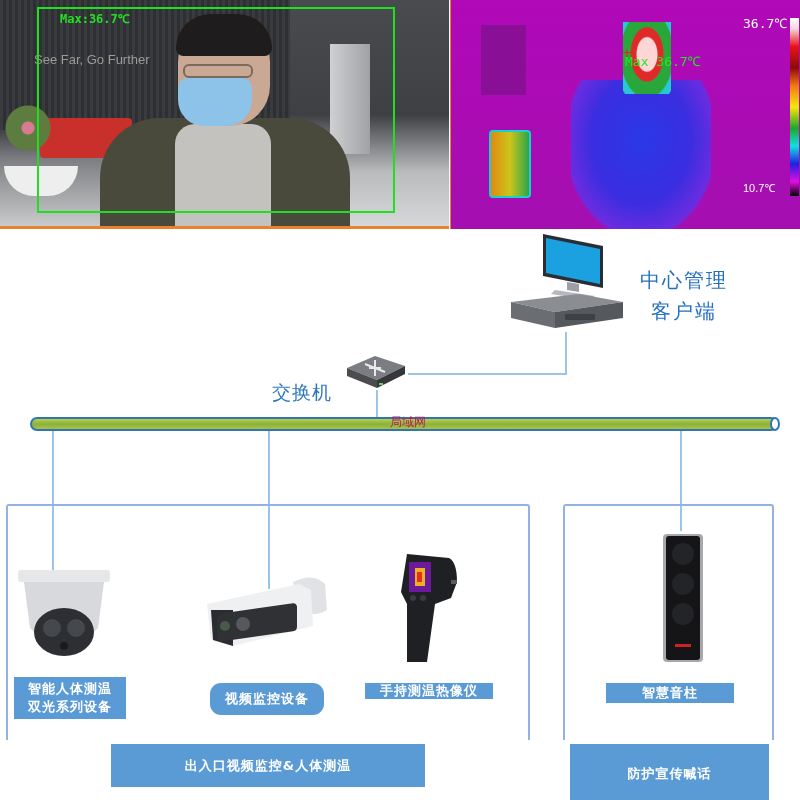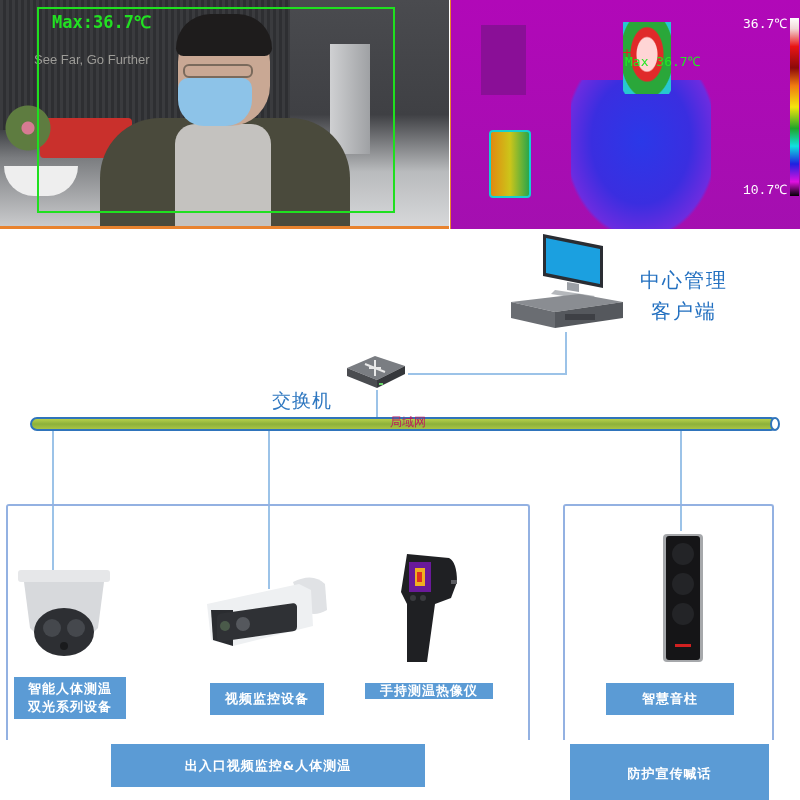--- a/index.html
+++ b/index.html
@@ -20,47 +20,47 @@
   .plants { left:0; top:100px; width:70px; height:70px; background:radial-gradient(circle at 40% 40%,#d67b92 0 6px,#5e7c40 7px 22px,transparent 23px); }
   .wall-text-cn { left:8px; top:14px; color:#b8b6ae; font-size:26px; font-family:"DejaVu Serif",serif; letter-spacing:6px; font-style:italic; opacity:.85; }
   .wall-text-en { left:34px; top:52px; color:#9c9b97; font-size:13px; font-family:"Liberation Sans",sans-serif; }
   .person-body { left:100px; top:118px; width:250px; height:111px; background:#4a4a3c; border-radius:60px 60px 0 0; }
   .person-shirt { left:175px; top:124px; width:96px; height:105px; background:#c4c2bf; border-radius:20px 20px 0 0; }
   .person-head { left:178px; top:18px; width:92px; height:108px; background:#c9a894; border-radius:44px 44px 40px 40px; }
   .person-hair { left:176px; top:14px; width:96px; height:42px; background:#1e1c1c; border-radius:46px 46px 10px 10px; }
   .person-mask { left:178px; top:78px; width:74px; height:48px; background:#8dc3e8; border-radius:10px 10px 26px 26px; }
   .person-glasses { left:183px; top:64px; width:70px; height:14px; border:2px solid #7a6a5c; border-radius:6px; box-sizing:border-box; }
   .detect-box { left:37px; top:7px; width:358px; height:206px; border:2px solid #1fe01f; box-sizing:border-box; }
-  .detect-label { left:52px; top:10px; color:#22e022; font-size:17px; font-weight:bold; font-family:"DejaVu Sans Mono",monospace; }
+  .detect-label { left:60px; top:10px; color:#22e022; font-size:12px; font-weight:bold; font-family:"DejaVu Sans Mono",monospace; }
 
   .thermal-panel { left:450px; top:0; width:350px; height:229px; overflow:hidden;
     background:linear-gradient(180deg,#b108b8 0%,#a40fb0 100%); border-left:1px solid #e8822e; box-sizing:border-box; }
   .th-dark { left:30px; top:25px; width:45px; height:70px; background:#8a0f97; }
   .th-body { left:120px; top:80px; width:140px; height:150px; background:radial-gradient(ellipse at 50% 40%,#2b38e8 0,#3a2ee0 50%,#6c2ce0 75%,transparent 78%); }
   .th-head { left:172px; top:22px; width:48px; height:72px; background:radial-gradient(ellipse at 50% 45%,#ffd5d5 0 10px,#e02a2a 11px 16px,#2aa73a 17px 26px,#27c8d0 27px 32px,transparent 33px); }
   .th-heater { left:38px; top:130px; width:42px; height:68px; border-radius:4px; background:linear-gradient(90deg,#e08a10,#ccc51a 50%,#2aa64a); border:2px solid #17d0d0; box-sizing:border-box; }
   .th-max-label { left:174px; top:52px; color:#24e824; font-size:13px; font-family:"DejaVu Sans Mono",monospace; }
   .th-max-cross { left:171px; top:46px; color:#e82020; font-size:12px; }
   .scale-bar { left:339px; top:18px; width:9px; height:178px;
     background:linear-gradient(180deg,#ffffff 0%,#f2d8d8 6%,#e81515 16%,#8c0a0a 28%,#f07a10 38%,#f5e60c 50%,#21a52a 62%,#10e0e0 72%,#2020e0 82%,#e010e0 92%,#000000 100%); }
   .scale-max { left:292px; top:14px; color:#ffffff; font-size:13px; font-family:"DejaVu Sans Mono",monospace; }
-  .scale-min { left:292px; top:180px; color:#ffffff; font-size:13px; font-family:Liberation Mono, monospace; }
+  .scale-min { left:292px; top:180px; color:#ffffff; font-size:11px; font-family:Liberation Sans, sans-serif; }
 
   
   .line { background:#9cc3e8; position:absolute; }
   .box-outline { position:absolute; border:2px solid #93b1e2; border-bottom:none; border-radius:3px 3px 0 0; box-sizing:border-box; }
 
   .lan-bus { left:30px; top:417px; width:748px; height:14px; border-radius:7px;
     background:linear-gradient(180deg,#b6d04a 0%,#8db13a 50%,#a8c343 100%);
     border:2px solid #2f74bb; box-sizing:border-box; }
   .lan-end { left:770px; top:417px; width:10px; height:14px; border-radius:50%; background:#ffffff; border:2px solid #2f74bb; box-sizing:border-box; }
   .lan-label { left:390px; top:414px; color:#be185d; font-size:12px; }
 
   .switch-icon { left:345px; top:354px; width:62px; height:36px; }
-  .switch-label { left:272px; top:388px; color:#2e77c0; font-size:19px; letter-spacing:1px; }
+  .switch-label { left:272px; top:380px; color:#2e77c0; font-size:19px; letter-spacing:1px; }
 
   .client-icon { left:505px; top:232px; width:120px; height:98px; }
   .client-label { left:640px; top:265px; color:#2370c0; font-size:20px; line-height:31px; letter-spacing:2px; text-align:center; }
 
   .device-label { position:absolute; background:#5b9bd5; color:#ffffff; font-size:13px; font-weight:bold; text-align:center; display:flex; align-items:center; justify-content:center; letter-spacing:1px; line-height:18px; }
   .group-label { position:absolute; background:#5b9bd5; color:#ffffff; font-size:13px; font-weight:bold; display:flex; align-items:center; justify-content:center; letter-spacing:1px; }
 </style>
 </head>
 <body>
 
@@ -148,37 +148,37 @@
 </div>
 
 <svg class="abs" style="left:203px; top:570px; width:130px; height:82px;" viewBox="0 0 130 82">
   <path d="M90 12 Q110 2 122 14 L124 40 Q110 48 100 40 Z" fill="#e0e2e5"></path>
   <path d="M4 34 L96 14 L108 20 L110 56 L30 76 L8 70 Z" fill="#eef0f2"></path>
   <path d="M8 40 L30 40 L30 76 L10 70 Z" fill="#2a2c30"></path>
   <rect x="14" y="46" width="80" height="28" rx="4" fill="#2f3135" transform="skewY(-8)"></rect>
   <circle cx="22" cy="56" r="5" fill="#4a5a4a"></circle>
   <circle cx="40" cy="54" r="7" fill="#55585d"></circle>
 </svg>
-<div class="device-label" style="left:210px; top:683px; width:114px; height:32px;">视频监控设备</div>
+<div class="device-label" style="left:210px; top:683px; width:114px; height:32px;border-radius:11px;">视频监控设备</div>
 
 <svg class="abs" style="left:393px; top:552px; width:70px; height:114px;" viewBox="0 0 70 114">
   <path d="M14 2 L56 6 Q64 10 64 30 L58 46 L42 52 L34 110 L14 110 L14 52 L8 40 Z" fill="#1f2023"></path>
   <rect x="16" y="10" width="22" height="30" fill="#6a1a9a"></rect>
   <rect x="22" y="16" width="10" height="18" fill="#f0b020"></rect>
   <rect x="24" y="20" width="5" height="10" fill="#e03020"></rect>
   <circle cx="20" cy="46" r="3" fill="#3a3b3f"></circle>
   <circle cx="30" cy="46" r="3" fill="#3a3b3f"></circle>
   <rect x="58" y="28" width="6" height="4" fill="#5a5b60"></rect>
 </svg>
 <div class="device-label" style="left:365px; top:683px; width:128px; height:16px;">手持测温热像仪</div>
 
 <svg class="abs" style="left:661px; top:532px; width:44px; height:132px;" viewBox="0 0 44 132">
   <rect x="2" y="2" width="40" height="128" rx="4" fill="#a6a8ab"></rect>
   <rect x="5" y="4" width="34" height="124" rx="3" fill="#151517"></rect>
   <circle cx="22" cy="22" r="11" fill="#232427"></circle>
   <circle cx="22" cy="52" r="11" fill="#232427"></circle>
   <circle cx="22" cy="82" r="11" fill="#232427"></circle>
   <rect x="14" y="112" width="16" height="3" fill="#d02020"></rect>
 </svg>
-<div class="device-label" style="left:606px; top:683px; width:128px; height:32px;">智慧音柱</div>
+<div class="device-label" style="left:606px; top:683px; width:128px; height:20px;">智慧音柱</div>
 
 <div class="group-label" style="left:111px; top:744px; width:314px; height:43px;">出入口视频监控&amp;人体测温</div>
 <div class="group-label" style="left:570px; top:744px; width:199px; height:60px;">防护宣传喊话</div>
 
 </body></html>

